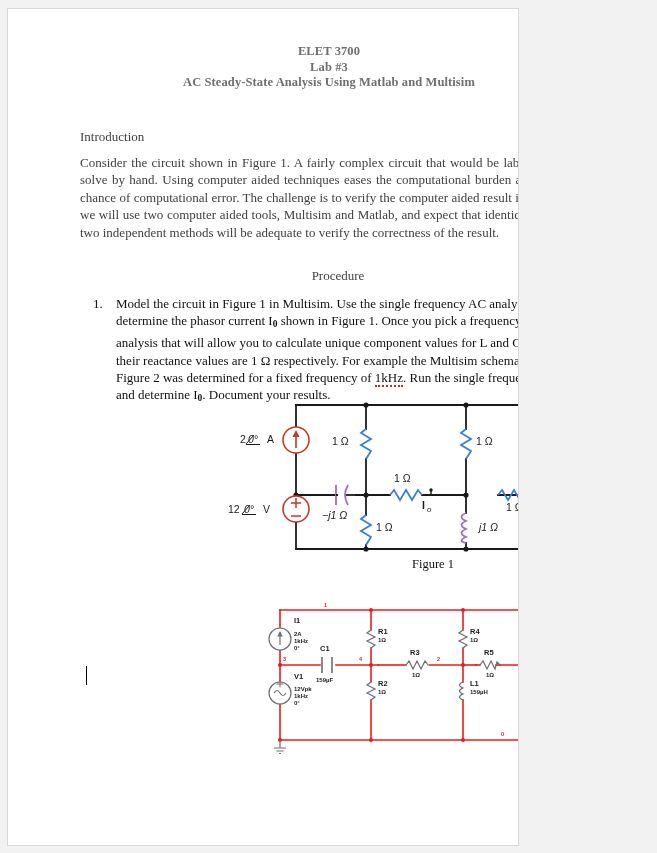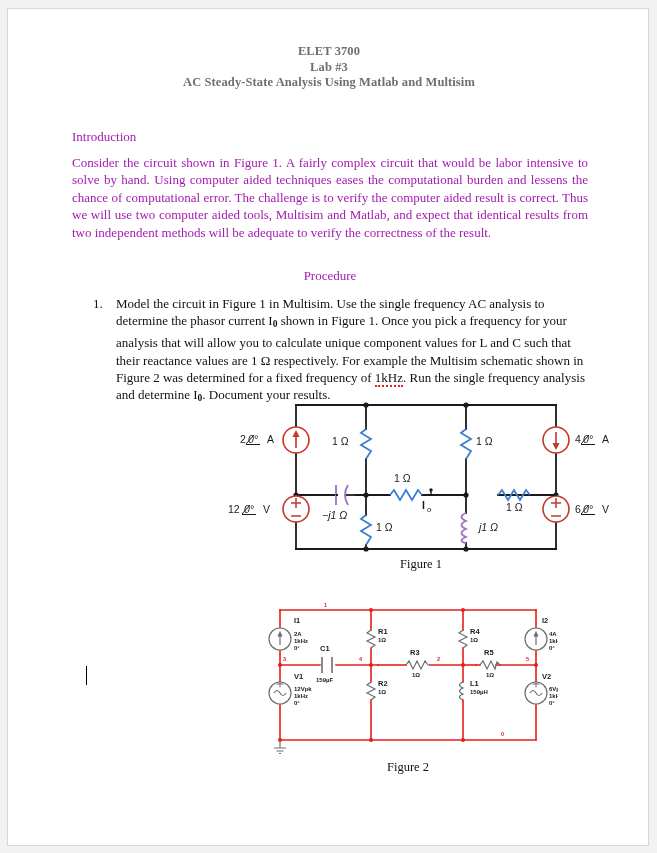--- a/index.html
+++ b/index.html
@@ -10,21 +10,21 @@
   body {
     width: 657px;
     height: 853px;
     overflow: hidden;
     font-family: "Liberation Serif", serif;
   }
   #page {
     position: absolute;
     left: 7px;
     top: 8px;
-    width: 642px;
+    width: 512px;
     height: 838px;
     background: #ffffff;
     border: 1px solid #d8d8d8;
     box-sizing: border-box;
     overflow: hidden;
   }
   .doc-title {
     text-align: center;
     font-family: "Liberation Serif", serif;
     font-weight: bold;
@@ -34,24 +34,24 @@
     letter-spacing: 0.1px;
   }
   #title-block {
     position: absolute;
     left: 0;
     top: 35px;
     width: 642px;
   }
   .body-section {
     position: absolute;
-    left: 64px;
+    left: 72px;
     width: 516px;
     font-size: 13px;
-    color: #a21caf;
+    color: #404040;
     line-height: 17.4px;
     text-align: left;
   }
   #introduction-heading { top: 119px; }
   #introduction-body { top: 145px; text-align: justify; }
   #procedure-heading { top: 258px; text-align: center; }
   #procedure-list {
     position: absolute;
     left: 65px;
     top: 286px;
@@ -94,21 +94,21 @@
     height: 180px;
   }
   .fig-caption {
     position: absolute;
     width: 100%;
     text-align: center;
     font-size: 12.5px;
     color: #111;
     font-family: "Liberation Serif", serif;
   }
-  #fig1-caption { left: 0; top: 160px; }
+  #fig1-caption { left: 12px; top: 160px; }
   #fig2-caption { left: 0; top: 160px; }
   #text-caret {
     position: absolute;
     left: 78px;
     top: 657px;
     width: 1px;
     height: 19px;
     background: #000;
   }
   svg { display: block; }
@@ -414,18 +414,17 @@
 
       <g font-family="Liberation Sans, sans-serif" font-size="5.5" font-weight="bold" fill="#e81c1c">
         <text x="66" y="7">1</text>
         <text x="25" y="61">3</text>
         <text x="101" y="61">4</text>
         <text x="179" y="61">2</text>
         <text x="268" y="61">5</text>
         <text x="243" y="136">0</text>
       </g>
     </svg>
-    <div class="fig-caption" id="fig2-caption">Figure 2</div>
   </div>
 
   <div id="text-caret"></div>
 
 </div>
 
 </body></html>

